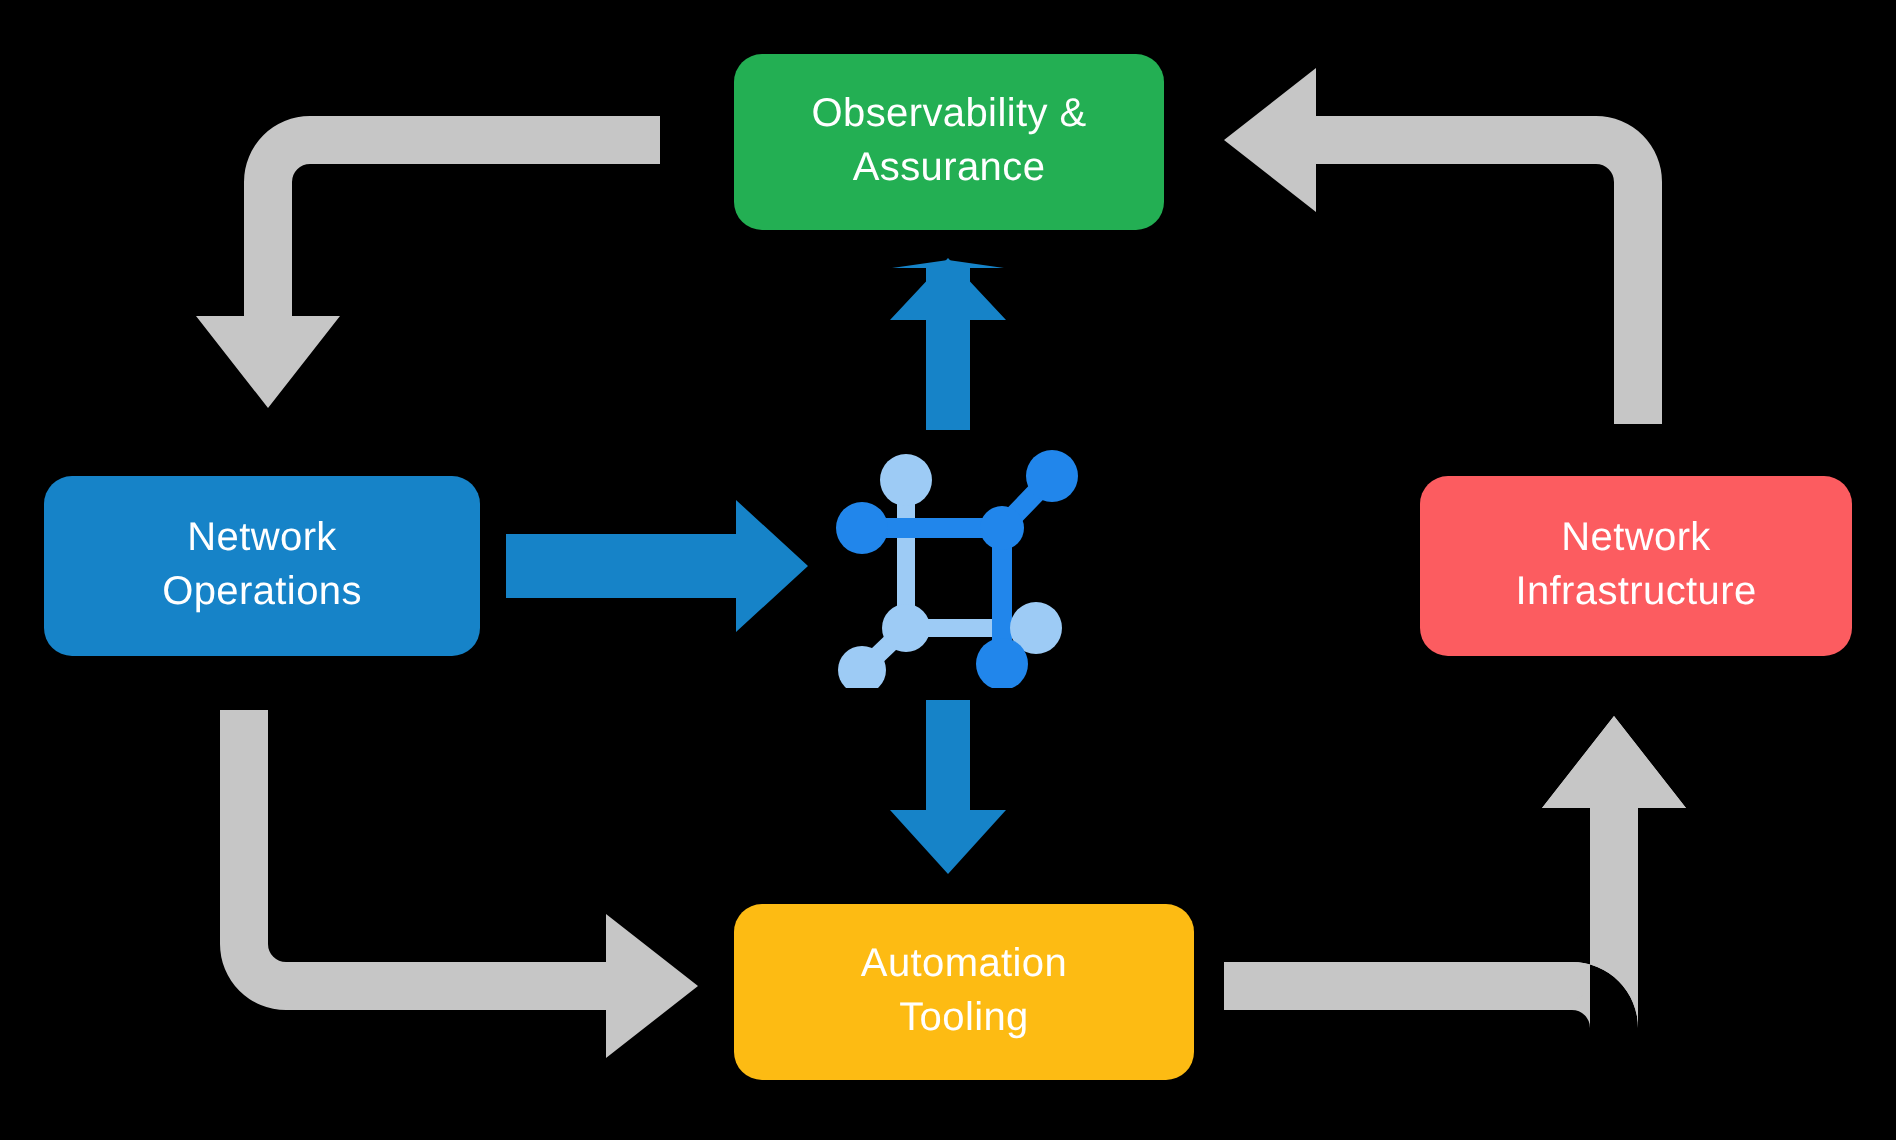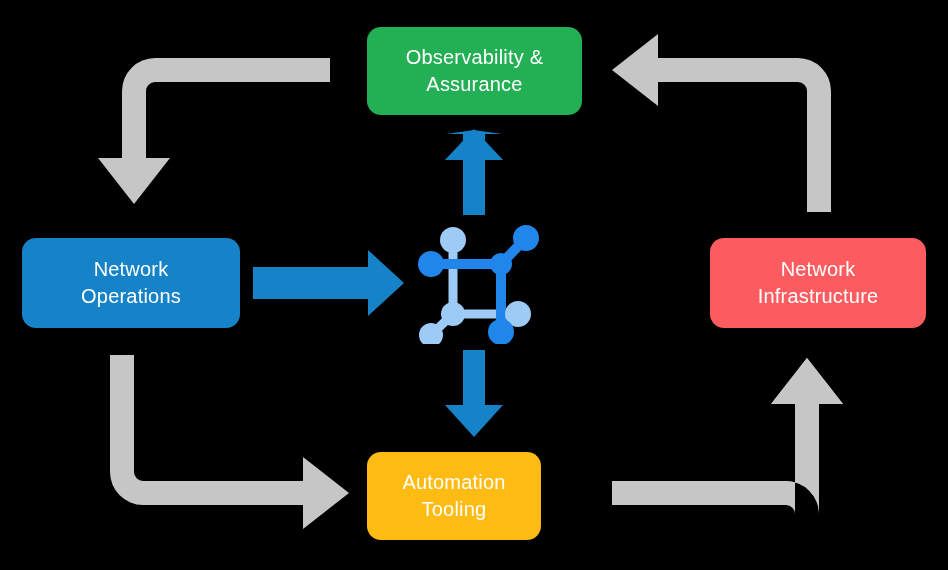--- a/index.html
+++ b/index.html
@@ -39,21 +39,21 @@
   }
   #box-network-operations {
     left: 22px;   top: 238px;  width: 218px; height: 90px;
     background: #1683C8;
   }
   #box-network-infrastructure {
     left: 710px;  top: 238px;  width: 216px; height: 90px;
     background: #FC5C60;
   }
   #box-automation-tooling {
-    left: 367px;  top: 452px;  width: 174px; height: 88px;
+    left: 367px;  top: 452px;  width: 230px; height: 88px;
     background: #FDBB13;
   }
   .svg-layer {
     position: absolute;
     left: 0; top: 0;
     width: 948px;
     height: 570px;
   }
   .center-icon {
     position: absolute;

